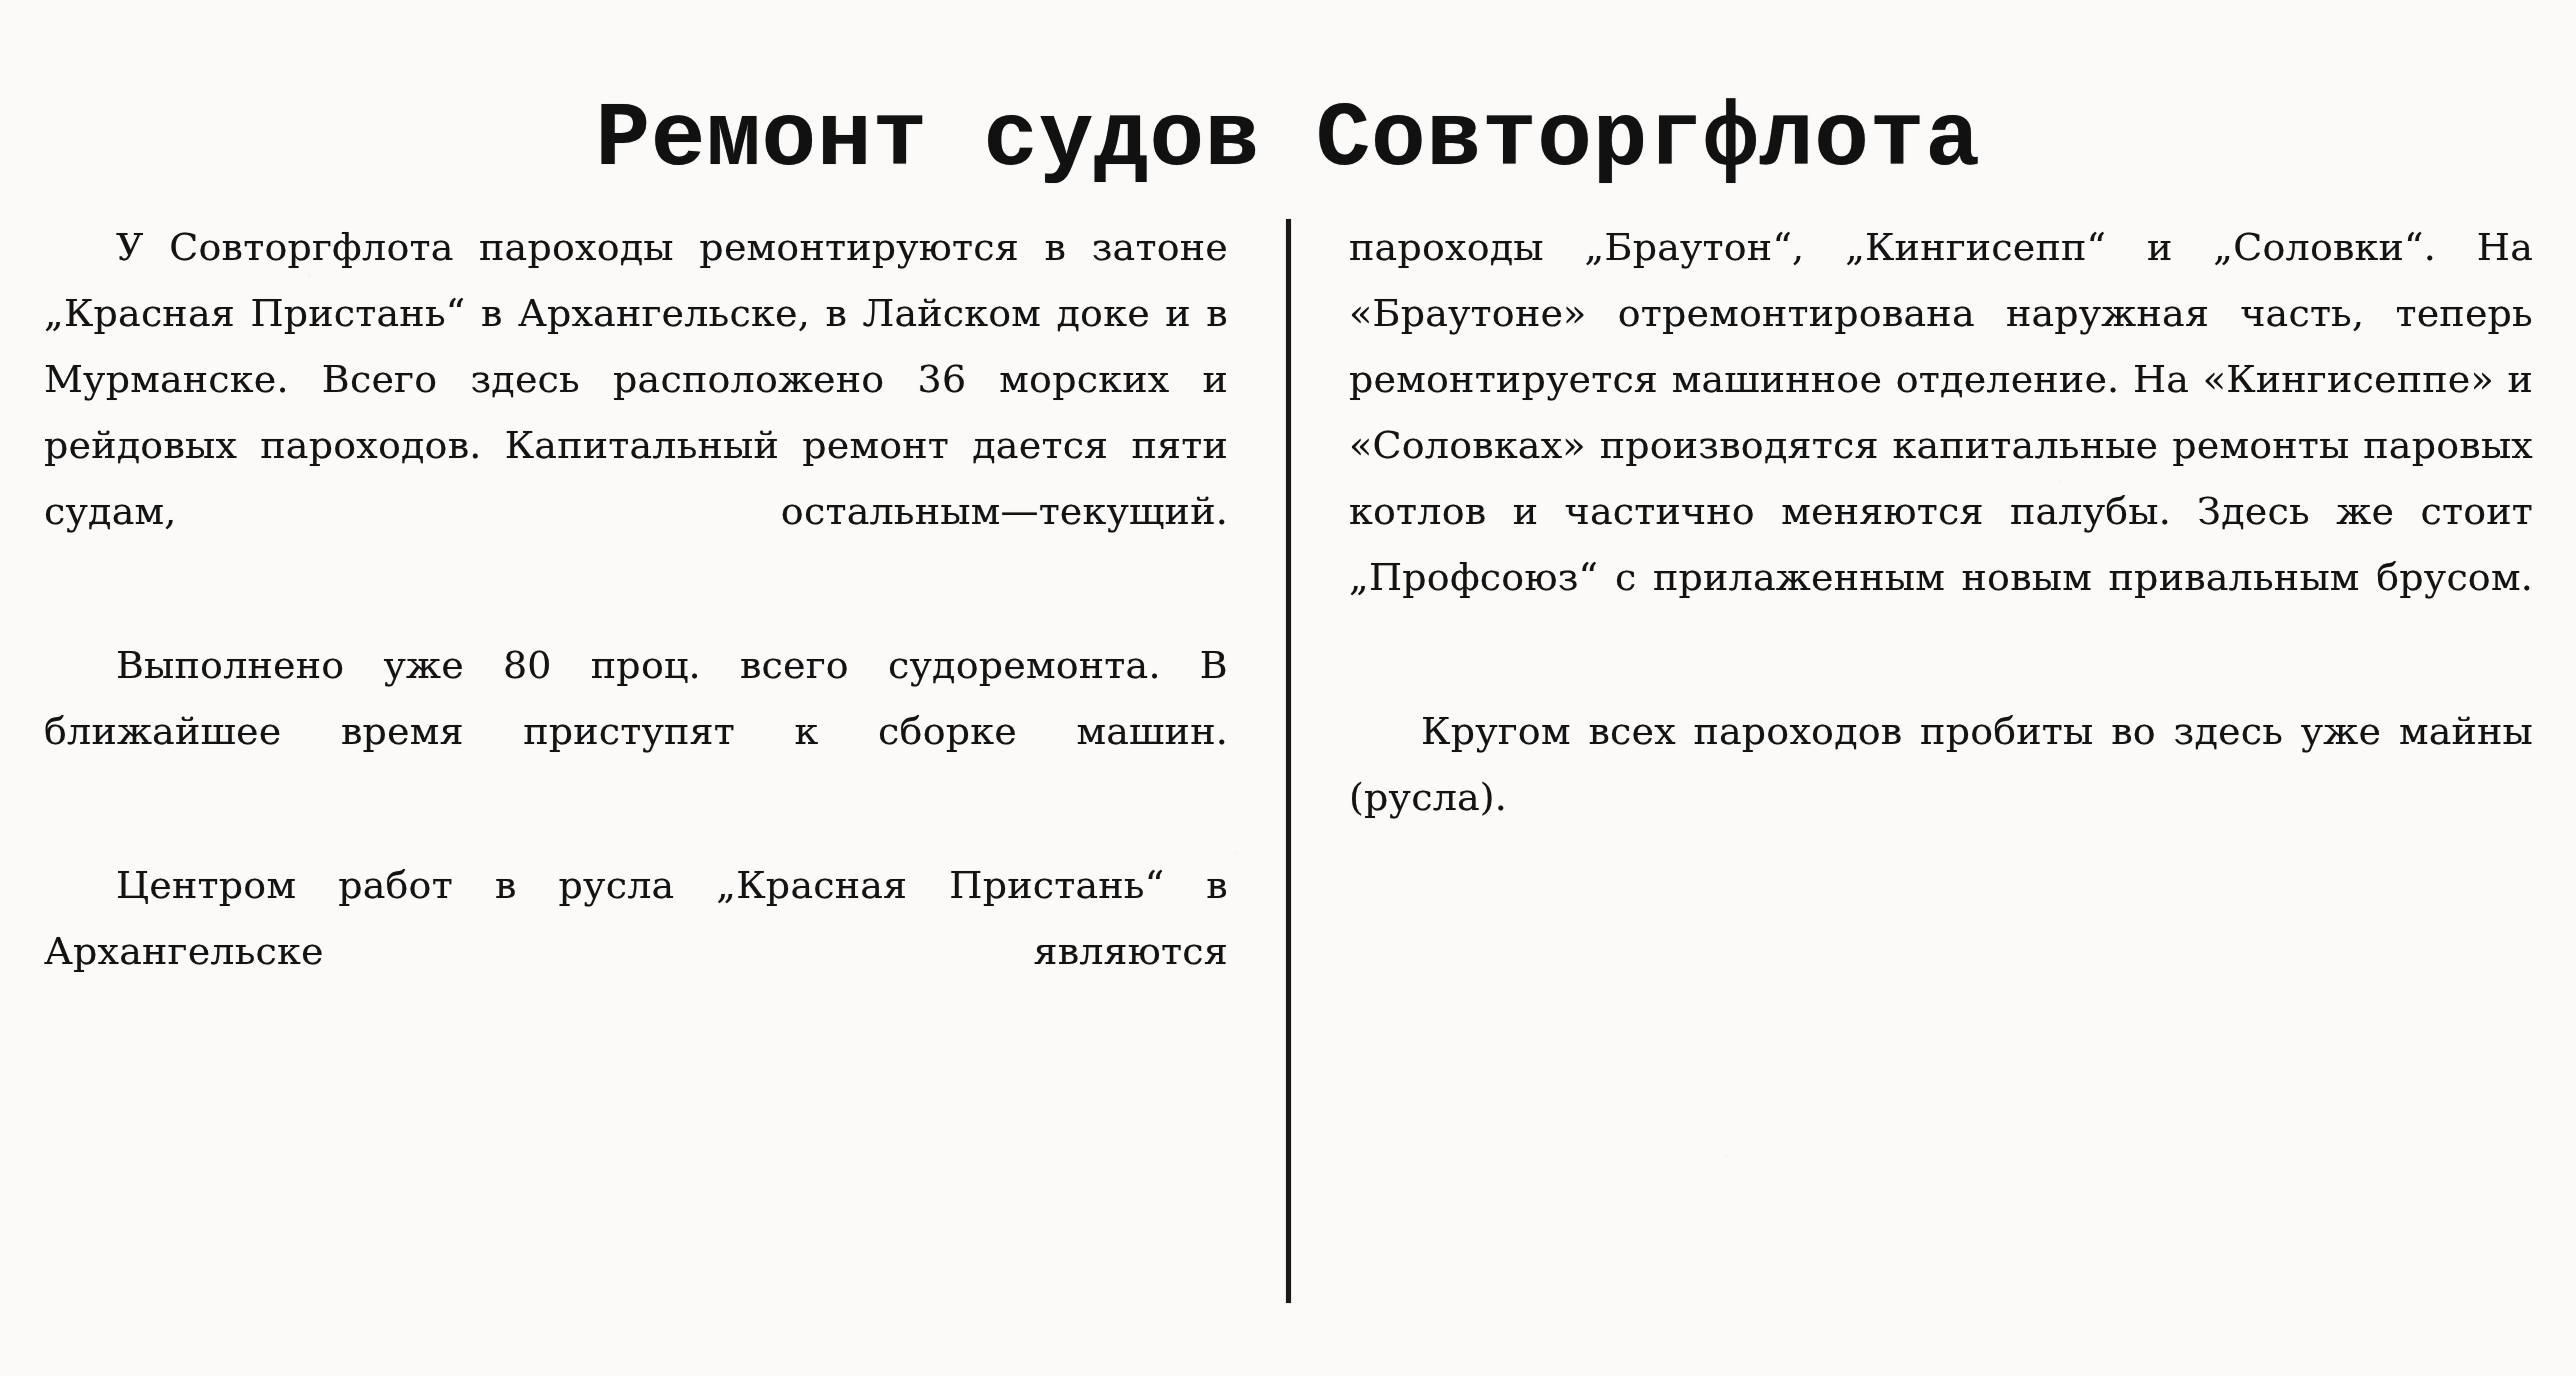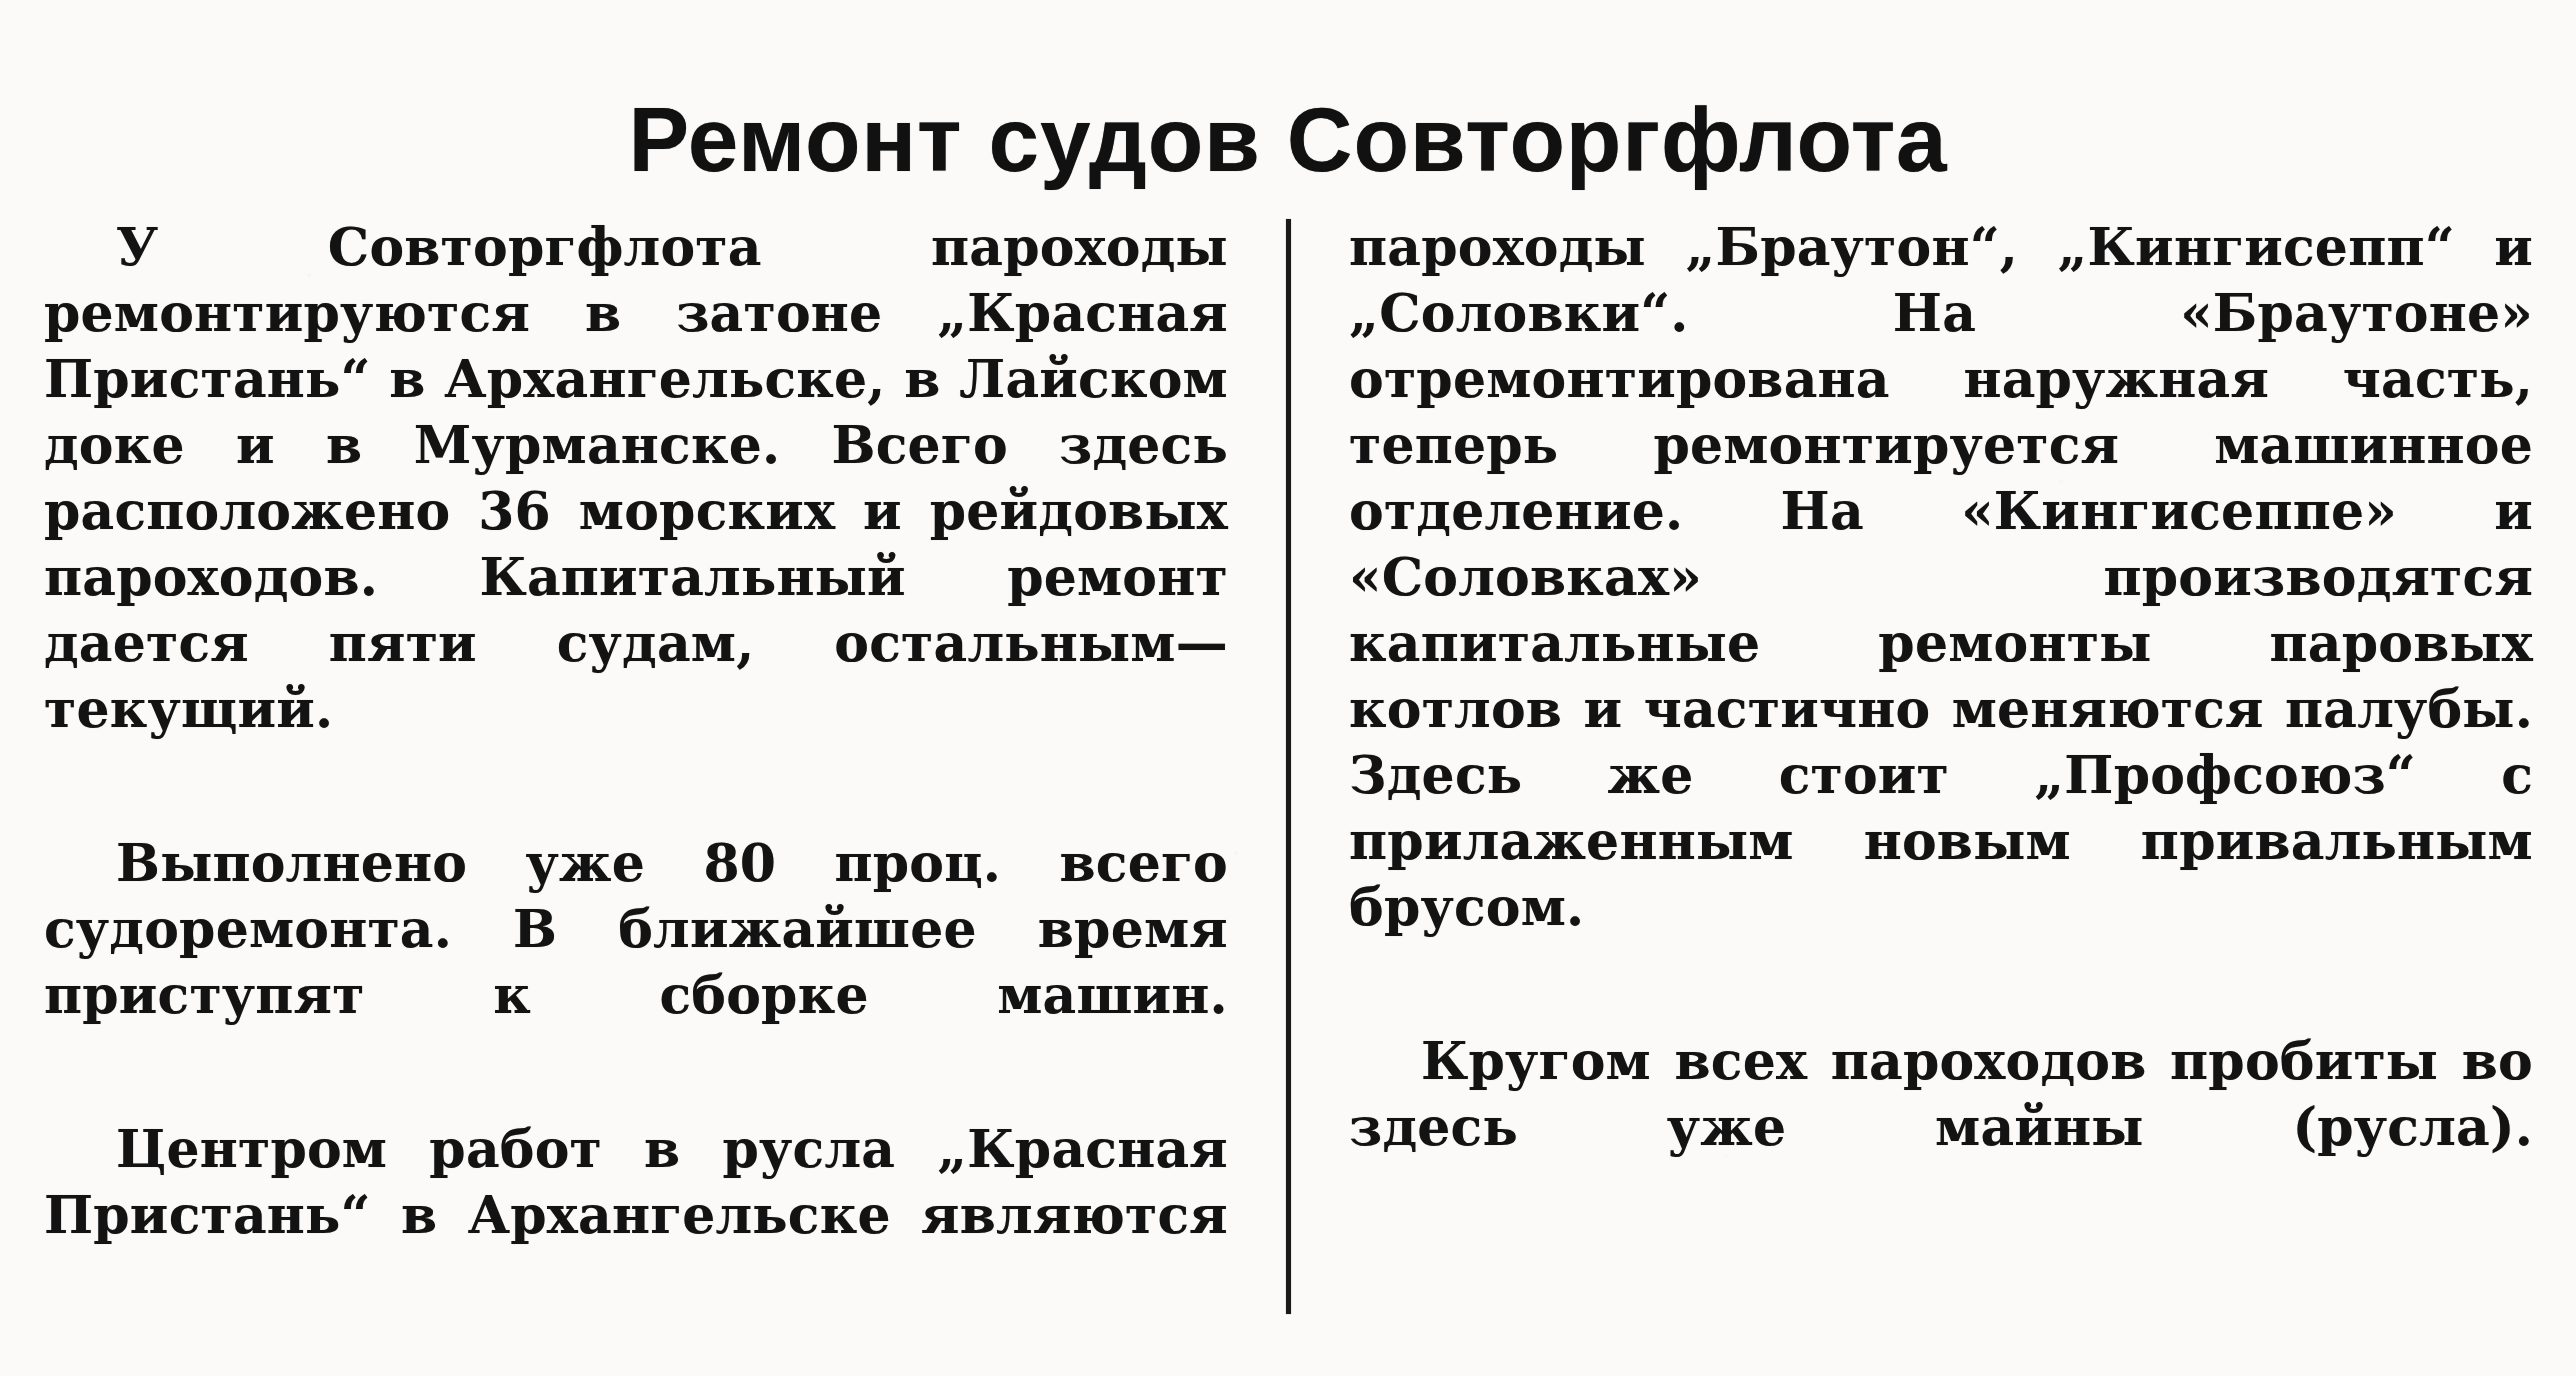--- a/index.html
+++ b/index.html
@@ -21,21 +21,21 @@
       radial-gradient(circle at 80% 35%, rgba(0,0,0,0.015) 0 1.7px, rgba(0,0,0,0) 2.5px),
       radial-gradient(circle at 67% 84%, rgba(0,0,0,0.012) 0 1.7px, rgba(0,0,0,0) 2.5px);
   }
 
   .headline {
     position: absolute;
     top: 28.6px;
     left: 0;
     width: 2576px;
     text-align: center;
-    font-family: Liberation Sans, sans-serif;
+    font-family: Liberation Mono, monospace;
     font-weight: bold;
     font-size: 91px;
     line-height: 1.1;
     letter-spacing: 0.8px;
     color: #111111;
     text-shadow: 0 0 0.8px rgba(0,0,0,0.55);
   }
 
   .columns {
     position: absolute;
@@ -43,22 +43,22 @@
     left: 44px;
     width: 2489px;
     display: flex;
     flex-direction: row;
     align-items: flex-start;
   }
 
   .col {
     width: 1201px;
     font-family: "DejaVu Serif", serif;
-    font-weight: bold;
-    font-size: 52px;
+    font-weight: normal;
+    font-size: 38px;
     line-height: 66px;
     color: #131313;
     text-align: justify;
     text-justify: inter-word;
     letter-spacing: 0.2px;
     text-shadow: 0 0 0.8px rgba(0,0,0,0.4);
   }
 
   .col-left { padding-right: 35px; }
 

